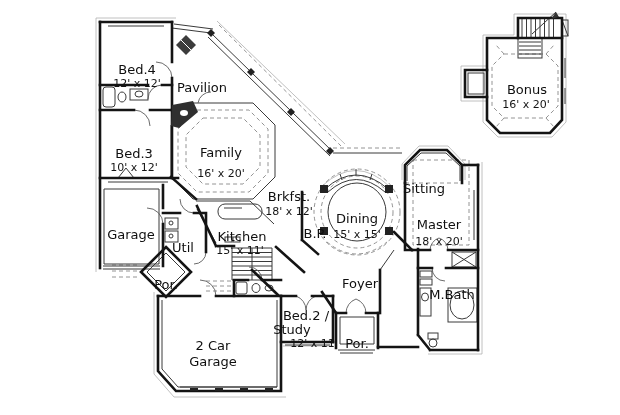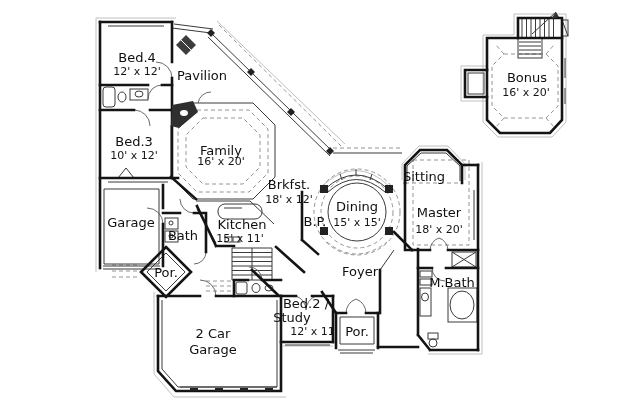--- a/index.html
+++ b/index.html
@@ -1,20 +1,20 @@
 <!DOCTYPE html>
 <html><head>
 <meta charset="utf-8">
 <style>
   html,body{margin:0;padding:0;background:#fff;}
   #stage{position:relative;width:620px;height:415px;background:#ffffff;overflow:hidden;
          font-family:"DejaVu Sans",sans-serif;}
   #plan-svg{position:absolute;left:0;top:0;}
   .lbl{position:absolute;transform:translate(-50%,-50%);white-space:nowrap;
-       font-size:13px;color:#0f0f0f;line-height:1;}
+       font-size:13px;color:#0f0f0f;line-height:1;margin-top:12px;}
   .dims{font-size:11px;color:#141414;text-align:right;}
 </style>
 </head>
 <body>
 
 <div id="stage">
 
   <svg id="plan-svg" width="620" height="415" viewBox="0 0 620 415" xmlns="http://www.w3.org/2000/svg">
 
     <g stroke="#b0b0b0" stroke-width="0.8" fill="none">
@@ -170,32 +170,32 @@
       <path fill="#333" d="M556,12 L551,19 L559,17 Z"></path>
       <path fill="#fff" stroke="#fff" stroke-width="1" d="M181,40 L191,50"></path>
     </g>
   </svg>
 
   <div class="lbl" style="left:137px;top:57px">Bed.4</div>
   <div class="lbl dims" style="left:137px;top:71px">12' x 12'</div>
   <div class="lbl" style="left:202px;top:75px">Pavilion</div>
   <div class="lbl" style="left:134px;top:141px">Bed.3</div>
   <div class="lbl dims" style="left:134px;top:155px">10' x 12'</div>
-  <div class="lbl" style="left:221px;top:150px">Family</div>
+  <div class="lbl" style="left:221px;top:140px">Family</div>
   <div class="lbl dims" style="left:221px;top:161px">16' x 20'</div>
   <div class="lbl" style="left:289px;top:184px">Brkfst.</div>
   <div class="lbl dims" style="left:289px;top:199px">18' x 12'</div>
   <div class="lbl" style="left:315px;top:221px">B.P.</div>
   <div class="lbl" style="left:357px;top:206px">Dining</div>
   <div class="lbl dims" style="left:357px;top:222px">15' x 15'</div>
   <div class="lbl" style="left:424px;top:176px">Sitting</div>
   <div class="lbl" style="left:439px;top:212px">Master</div>
   <div class="lbl dims" style="left:439px;top:229px">18' x 20'</div>
   <div class="lbl" style="left:131px;top:222px">Garage</div>
-  <div class="lbl" style="left:183px;top:235px">Bath</div>
+  <div class="lbl" style="left:183px;top:235px">Util</div>
   <div class="lbl" style="left:242px;top:224px">Kitchen</div>
   <div class="lbl dims" style="left:240px;top:238px">15' x 11'</div>
   <div class="lbl" style="left:166px;top:272px">Por.</div>
   <div class="lbl" style="left:360px;top:271px">Foyer</div>
   <div class="lbl" style="left:452px;top:282px">M.Bath</div>
   <div class="lbl" style="left:213px;top:333px">2 Car</div>
   <div class="lbl" style="left:213px;top:349px">Garage</div>
   <div class="lbl" style="left:306px;top:303px">Bed.2 /</div>
   <div class="lbl" style="left:292px;top:317px">Study</div>
   <div class="lbl dims" style="left:314px;top:331px">12' x 11'</div>

